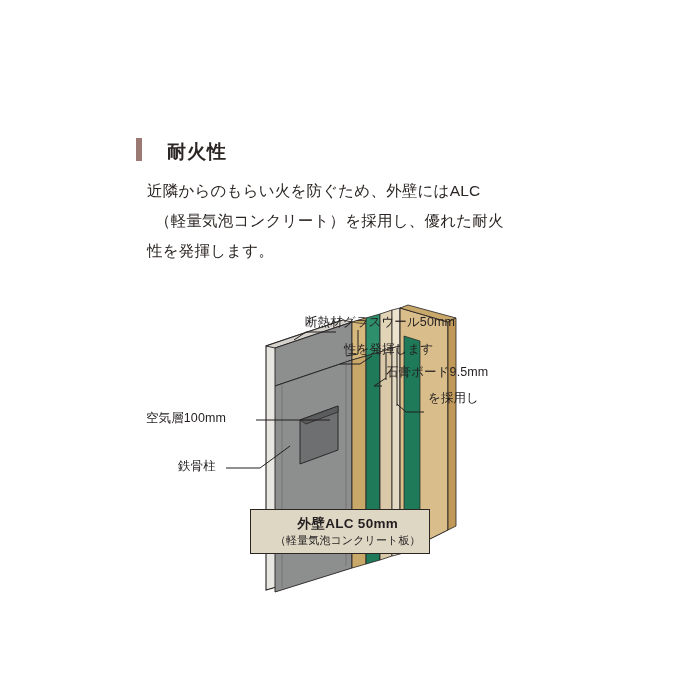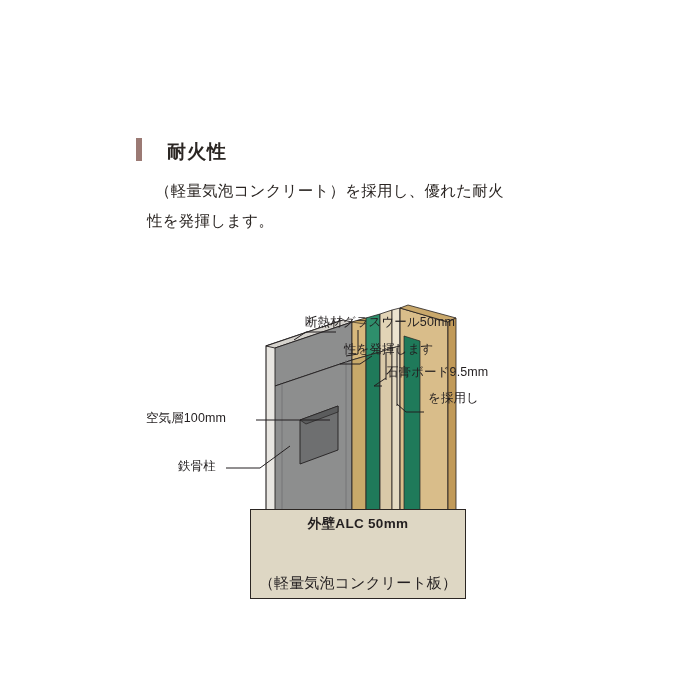--- a/index.html
+++ b/index.html
@@ -69,44 +69,44 @@
     color: #231f20;
     white-space: nowrap;
     letter-spacing: 0.1px;
   }
 
   
   .lbl-box {
     position: absolute;
     border: 1px solid #2b2623;
     background: #ded7c4;
-    padding: 5px 8px 6px 8px;
+    padding: 5px 8px 6px 24px;
     text-align: center;
     line-height: 1.3;
   }
   .lbl-box .l1 {
     font-size: 13.5px;
     font-weight: bold;
     letter-spacing: 0.3px;
   }
   .lbl-box .l2 {
-    font-size: 15px;
+    font-size: 11px;
     letter-spacing: 0.1px;
-    margin-top: 40px;
   }
 </style>
 </head>
 <body>
 
 <div class="heading">
   <div class="heading-bar"></div>
   <div class="heading-text">耐火性</div>
 </div>
 
 <div class="body-copy">
+  <div>近隣からのもらい火を防ぐため、外壁にはALC</div>
   <div class="indent">（軽量気泡コンクリート）を採用し、優れた耐火</div>
   <div>性を発揮します。</div>
 </div>
 
 <div class="diagram">
 
   <svg width="700" height="320" viewBox="0 0 700 320">
 
     <polygon points="266,46 266,290 343,268 343,20" fill="#e8e6e1" stroke="#231f20" stroke-width="1.1"></polygon>
 

